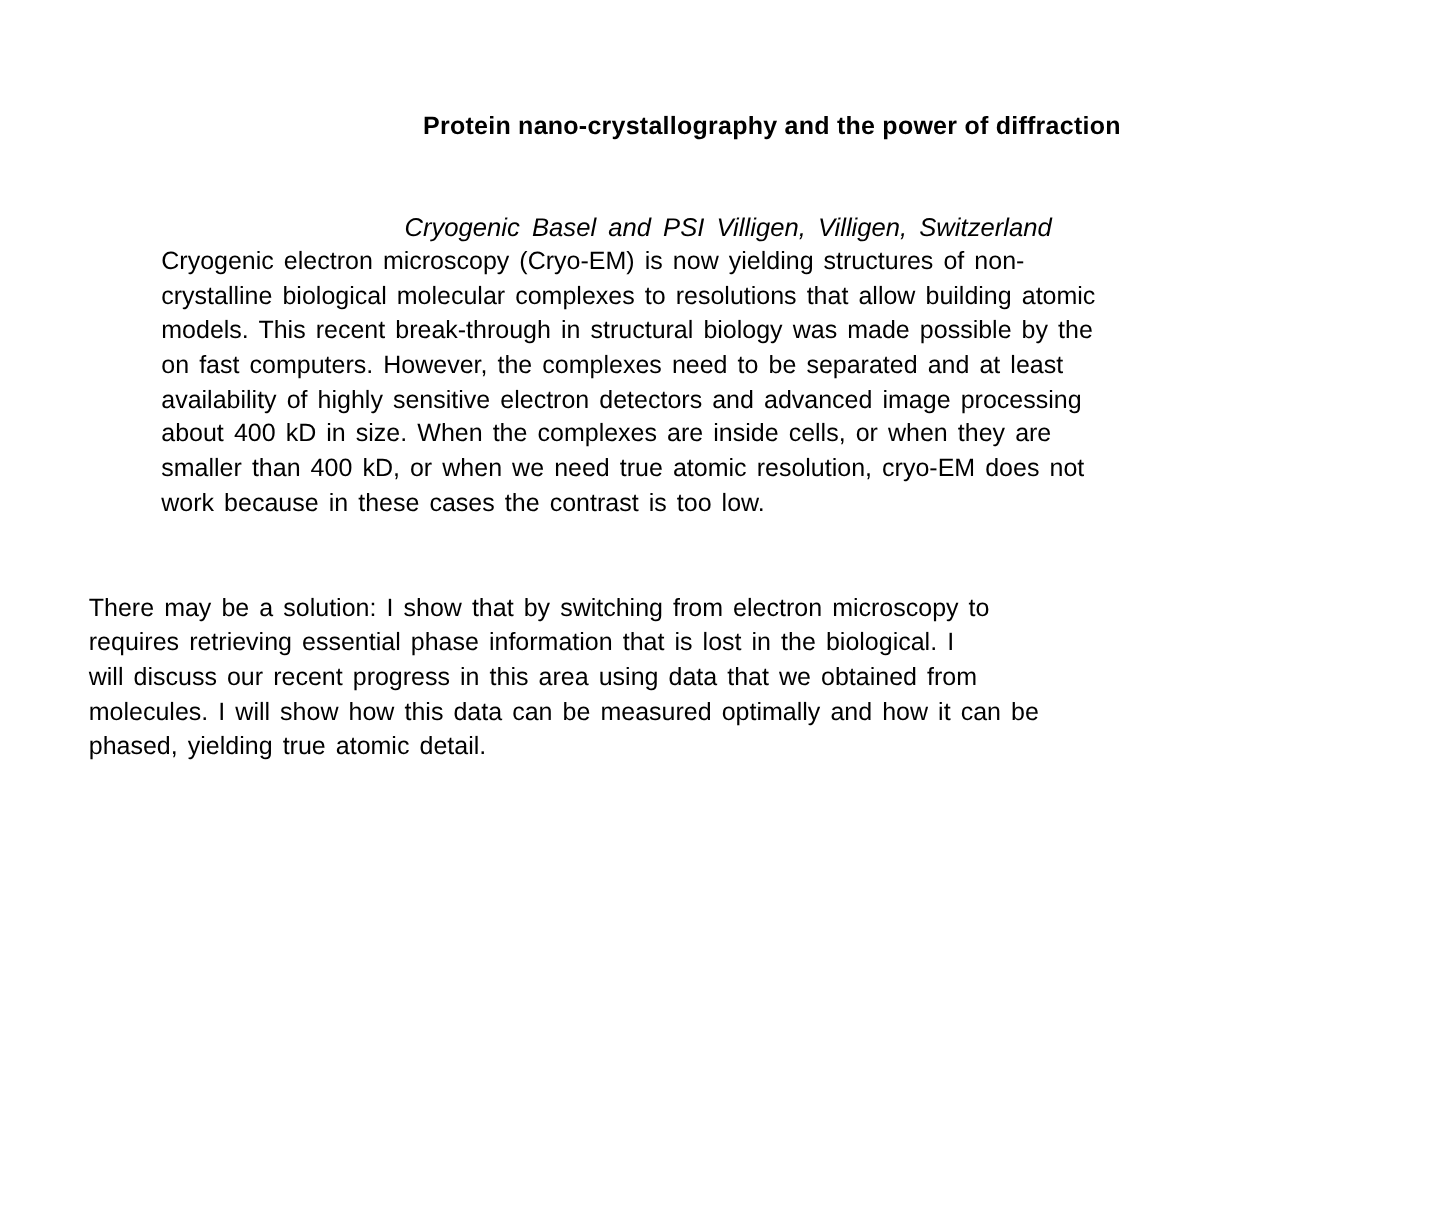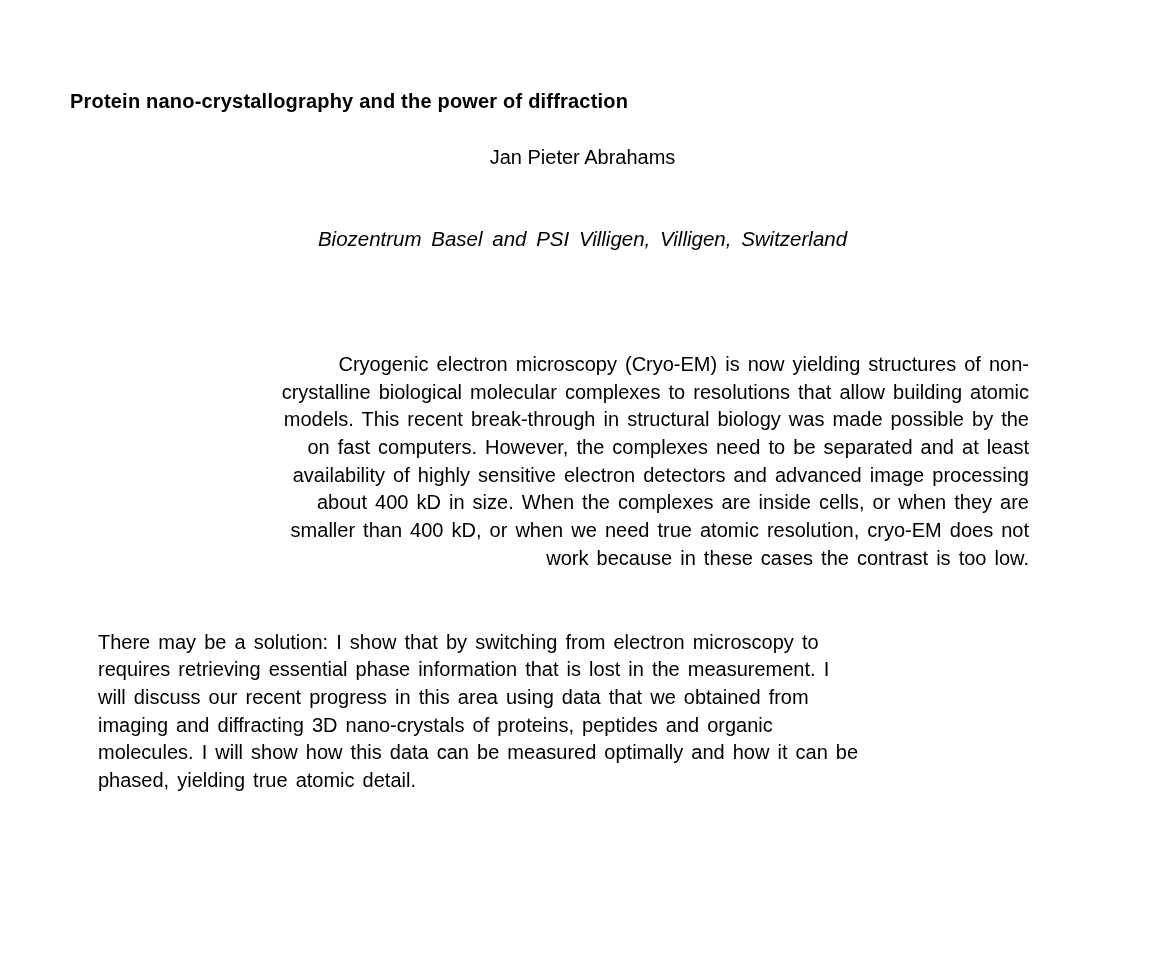--- a/index.html
+++ b/index.html
@@ -17,20 +17,21 @@
   .page {
     position: relative;
     width: 1165px;
     height: 968px;
     background: #ffffff;
   }
   .doc-title {
     margin: 0;
     padding-top: 89px;
     padding-left: 70px;          
+    text-align: center;
     font-size: 20px;
     line-height: 24px;
     font-weight: bold;
     letter-spacing: 0.2px;
   }
   .doc-author {
     margin: 0;
     margin-top: 32px;
     text-align: center;
     font-size: 20px;
@@ -46,58 +47,54 @@
     font-style: italic;
     word-spacing: 4px;
   }
   .para {
     font-size: 20px;
     line-height: 27.7px;
     word-spacing: 2.5px;
     white-space: nowrap;          
   }
   .para-1 {
-    margin-top: 99px;
     margin-left: 129px;
     width: 900px;
-    text-align: right;
   }
   .para-2 {
     margin-top: 56px;
-    margin-left: 98px;
+    margin-left: 71px;
     width: 900px;
   }
   .line {
     height: 27.7px;
   }
 </style>
 </head>
 <body>
 
 <div class="page">
 
   <h1 class="doc-title">Protein nano-crystallography and the power of diffraction</h1>
 
-  <div class="doc-author">Jan Pieter Abrahams</div>
 
-  <div class="doc-affiliation">Biozentrum Basel and PSI Villigen, Villigen, Switzerland</div>
+  <div class="doc-affiliation">Cryogenic Basel and PSI Villigen, Villigen, Switzerland</div>
 
   <div class="para para-1">
       <div class="line">Cryogenic electron microscopy (Cryo-EM) is now yielding structures of non-</div>
       <div class="line">crystalline biological molecular complexes to resolutions that allow building atomic</div>
       <div class="line">models. This recent break-through in structural biology was made possible by the</div>
       <div class="line">on fast computers. However, the complexes need to be separated and at least</div>
       <div class="line">availability of highly sensitive electron detectors and advanced image processing</div>
       <div class="line">about 400 kD in size. When the complexes are inside cells, or when they are</div>
       <div class="line">smaller than 400 kD, or when we need true atomic resolution, cryo-EM does not</div>
       <div class="line">work because in these cases the contrast is too low.</div>
     </div>
 
   <div class="para para-2">
       <div class="line">There may be a solution: I show that by switching from electron microscopy to</div>
-      <div class="line">requires retrieving essential phase information that is lost in the measurement. I</div>
+      <div class="line">requires retrieving essential phase information that is lost in the biological. I</div>
       <div class="line">will discuss our recent progress in this area using data that we obtained from</div>
-      <div class="line">imaging and diffracting 3D nano-crystals of proteins, peptides and organic</div>
       <div class="line">molecules. I will show how this data can be measured optimally and how it can be</div>
       <div class="line">phased, yielding true atomic detail.</div>
     </div>
 
 </div>
 
 </body></html>

